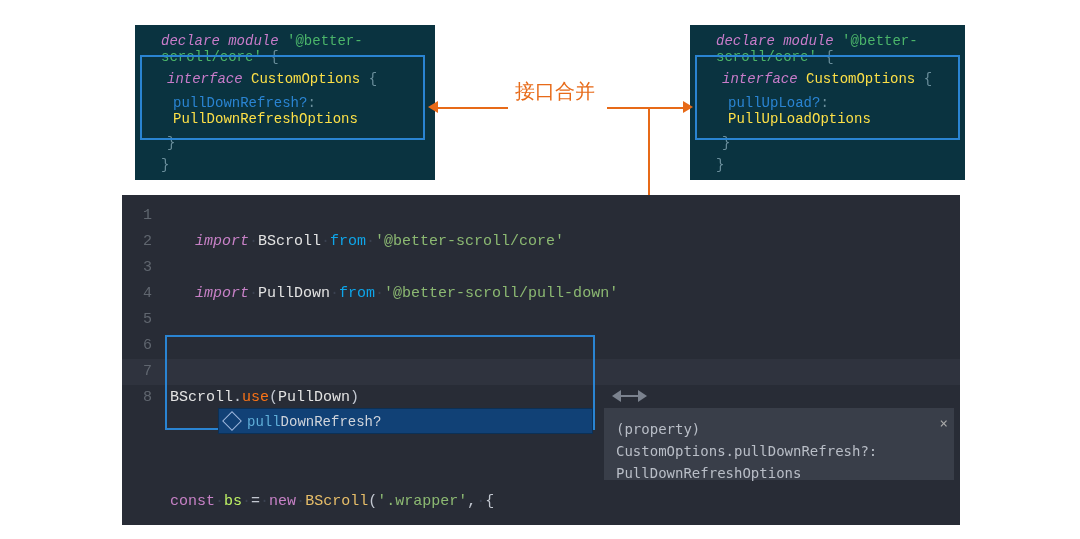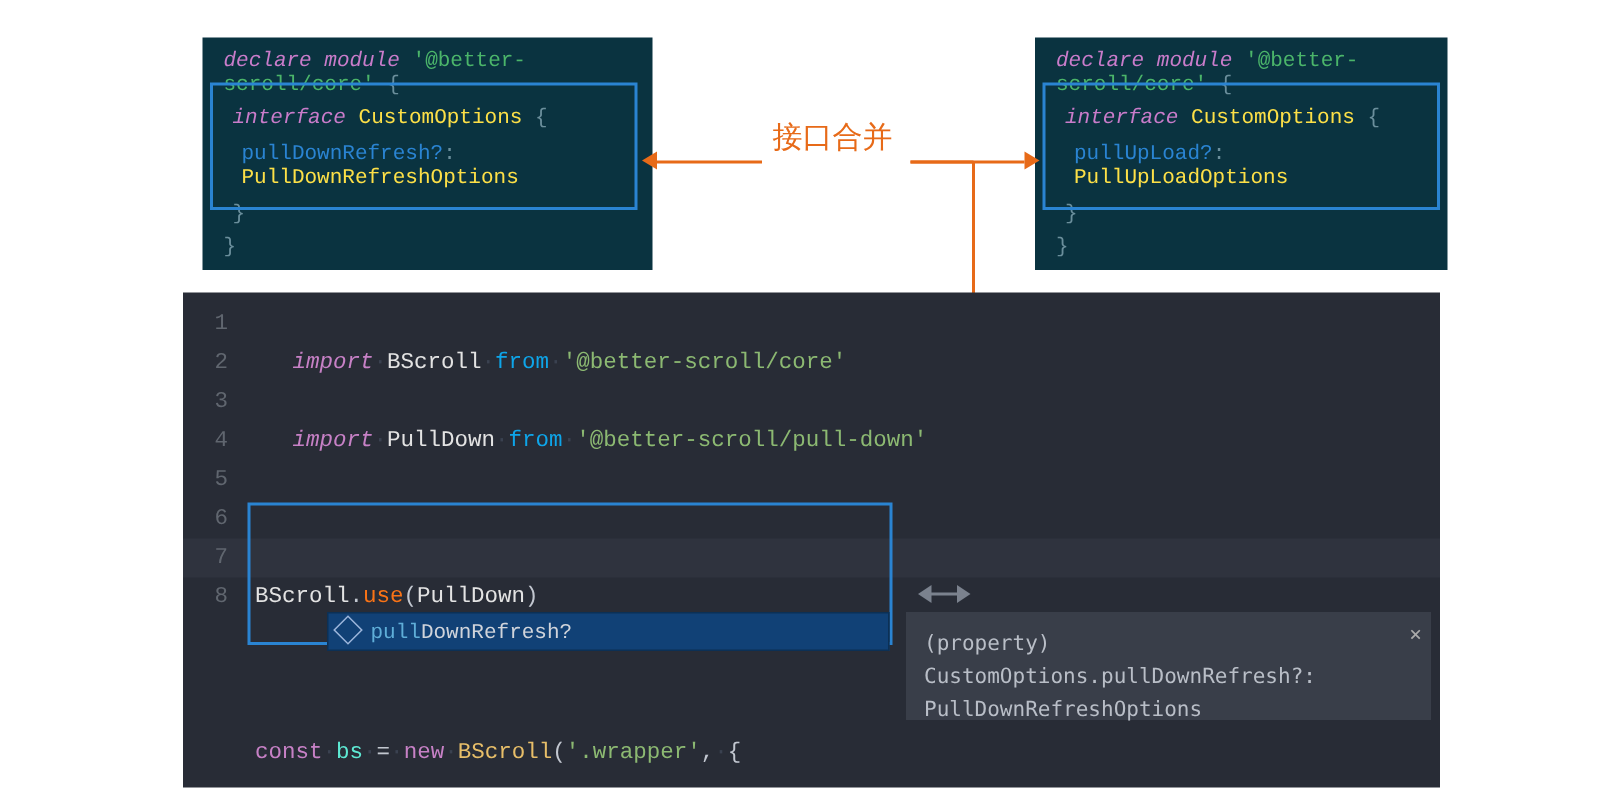--- a/index.html
+++ b/index.html
@@ -8,21 +8,21 @@
     font-family: 'Menlo', 'Consolas', 'Courier New', monospace;
     font-size: 14px;
     width: 1080px;
     height: 539px;
     position: relative;
     overflow: hidden;
   }
   .panel-top-left, .panel-top-right {
     position: absolute;
     background: #0a3340;
-    padding: 8px 14px;
+    padding: 8px 26px;
     color: #ccc;
   }
   .panel-top-left { left: 135px; top: 25px; width: 300px; height: 155px; }
   .panel-top-right { left: 690px; top: 25px; width: 275px; height: 155px; }
   .kw-declare { color: #c97cca; font-style: italic; }
   .kw-interface { color: #c97cca; font-style: italic; }
   .str-green  { color: #4bb56a; }
   .type-orange{ color: #fde047; }
   .prop-blue  { color: #2a84d2; }
   .punc       { color: #6b8f9c; }
@@ -74,21 +74,21 @@
     white-space: pre;
   }
   .cl-import { color: #c781c6; font-style: italic; margin-left: 25px; }
   .cl-from   { color: #0ea5e9; }
   .cl-name   { color: #e3e3e3; }
   .cl-str    { color: #8cb972; }
   .cl-fn     { color: #f97316; }
   .cl-kw     { color: #c781c6; }
   .cl-class  { color: #e7be69; }
   .cl-punc   { color: #c2c7d0; }
-  .cl-gray   { color: #5eead4; }
+  .cl-gray   { color: #bef264; }
 
   .hb3 {
     border: 2px solid #2a84d2;
     position: absolute;
     left: 165px; top: 335px;
     width: 430px; height: 95px;
   }
 
   .autocomplete {
     position: absolute;

